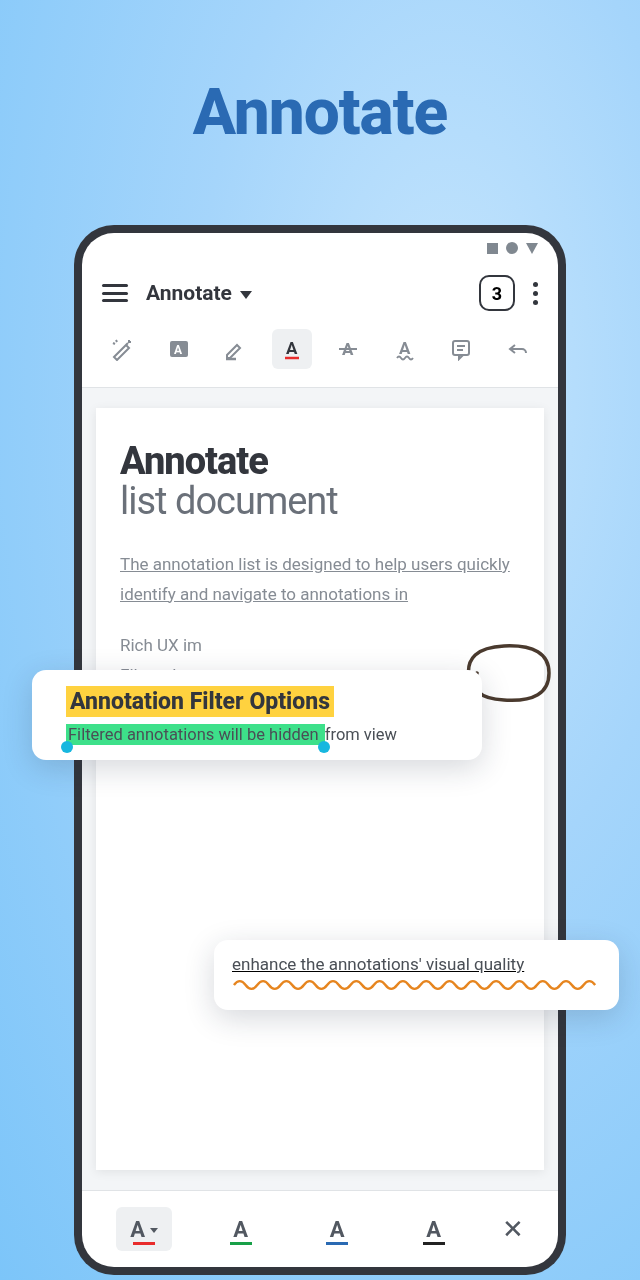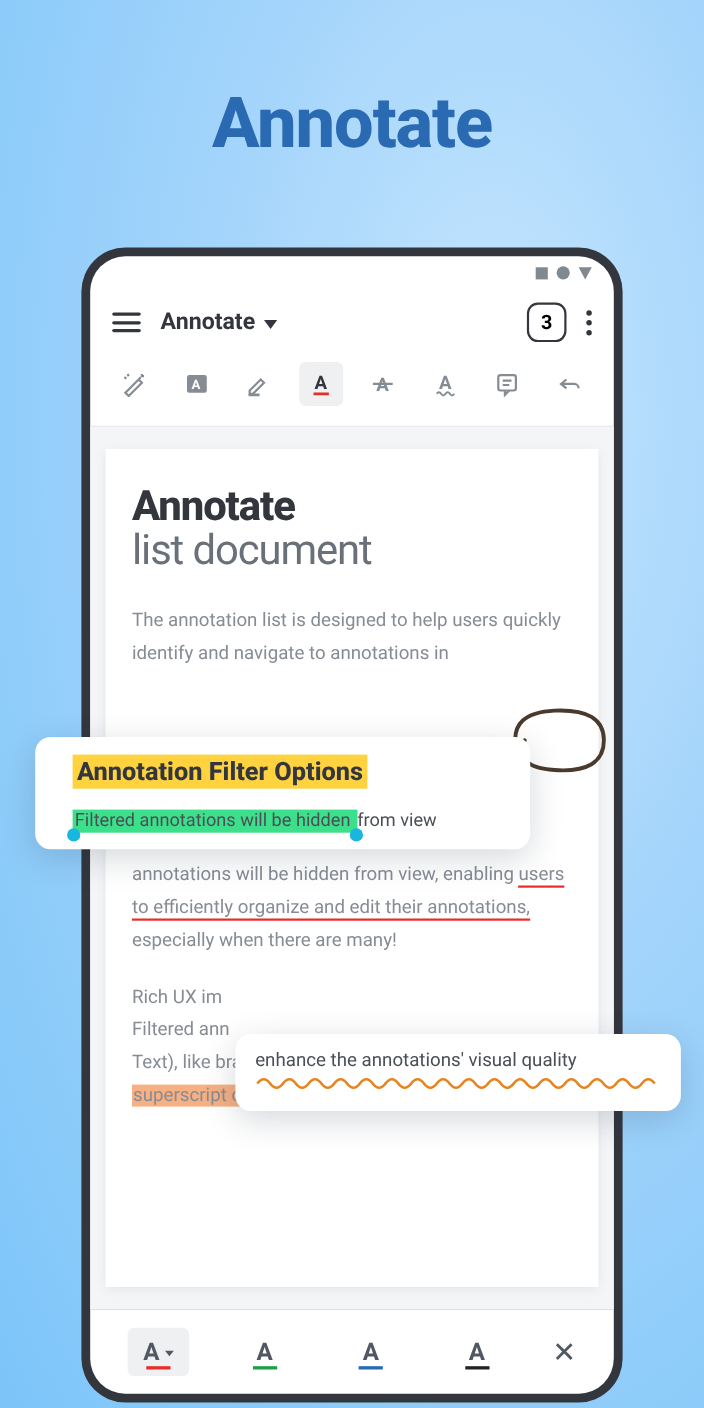--- a/index.html
+++ b/index.html
@@ -116,45 +116,46 @@
   height: 100%;
   position: relative;
 }
 .doc-title-line1 { font-size: 38px; font-weight: 800; color: #33363d; letter-spacing: -1px; line-height: 1.05; }
 .doc-title-line2 { font-size: 38px; font-weight: 400; color: #6a7079; letter-spacing: -1px; line-height: 1.05; }
 .para {
   margin-top: 28px;
   color: #868c94;
   font-size: 17px;
   line-height: 1.75;
+  text-decoration: underline;
 }
 .red-under { border-bottom: 2.5px solid #e82c2c; }
 .squiggle-box { background: #f7b083; padding: 0 1px; }
 .ink-circle {
   position: absolute;
   top: 230px;
   right: -15px;
   width: 110px;
   height: 78px;
 }
 .popup {
   position: absolute;
   background: #fff;
   border-radius: 14px;
   box-shadow: 0 8px 30px rgba(30,40,60,0.18);
   padding: 16px 20px;
 }
 .popup1 { top: 670px; left: 32px; width: 450px; padding-left: 34px; }
 .popup1 .hl-yellow { background: #ffd23f; font-size: 23px; font-weight: 800; color: #33363d; padding: 2px 4px; display: inline-block; }
-.popup1 .row2 { margin-top: 20px; font-size: 16.5px; color: #4a4f56; position: relative; }
+.popup1 .row2 { margin-top: 8px; font-size: 16.5px; color: #4a4f56; position: relative; }
 .popup1 .hl-green { background: #3de08a; padding: 1px 2px; position: relative; }
 .sel-handle { position: absolute; width: 12px; height: 12px; background: #17b7df; border-radius: 50%; }
 .sel-handle.left { bottom: -8px; left: -5px; }
 .sel-handle.right { bottom: -8px; right: -5px; }
-.popup2 { top: 940px; left: 214px; width: 405px; padding: 14px 18px; }
+.popup2 { top: 940px; left: 214px; width: 405px; padding: 14px 18px; text-decoration: underline; }
 .popup2 .txt { font-size: 17px; color: #4a4f56; }
 .popup2 svg { width: 100%; height: 14px; margin-top: 4px; }
 .para2 {
   margin-top: 172px;
   color: #868c94;
   font-size: 17px;
   line-height: 1.75;
 }
 .para3 {
   margin-top: 22px;
@@ -277,23 +278,20 @@
           <div class="doc-title-line1">Annotate</div>
           <div class="doc-title-line2">list document</div>
         </div>
 
         <svg class="ink-circle" viewBox="0 0 110 78">
           <path d="M20 40 Q15 10 55 8 Q100 6 100 35 Q100 65 55 62 Q18 60 28 35" fill="none" stroke="#4a3a2e" stroke-width="3.5" stroke-linecap="round"></path>
         </svg>
 
         <div class="para">The annotation list is designed to help users quickly identify and navigate to annotations in</div>
 
-        <div class="para2">
-          <span>annotations will be hidden from view, enabling </span><span class="red-under">users to efficiently organize and edit their annotations,</span><span> especially when there are many!</span>
-        </div>
 
         <div class="para3">
           <span> Rich UX im</span><br>
           <span>Filtered ann</span><br>
           <span>Text), like brand new support for subscript and </span><span class="squiggle-box">superscript characters.</span><span> Additionally, Rich Text</span>
         </div>
 
       </div>
     </div>
 

